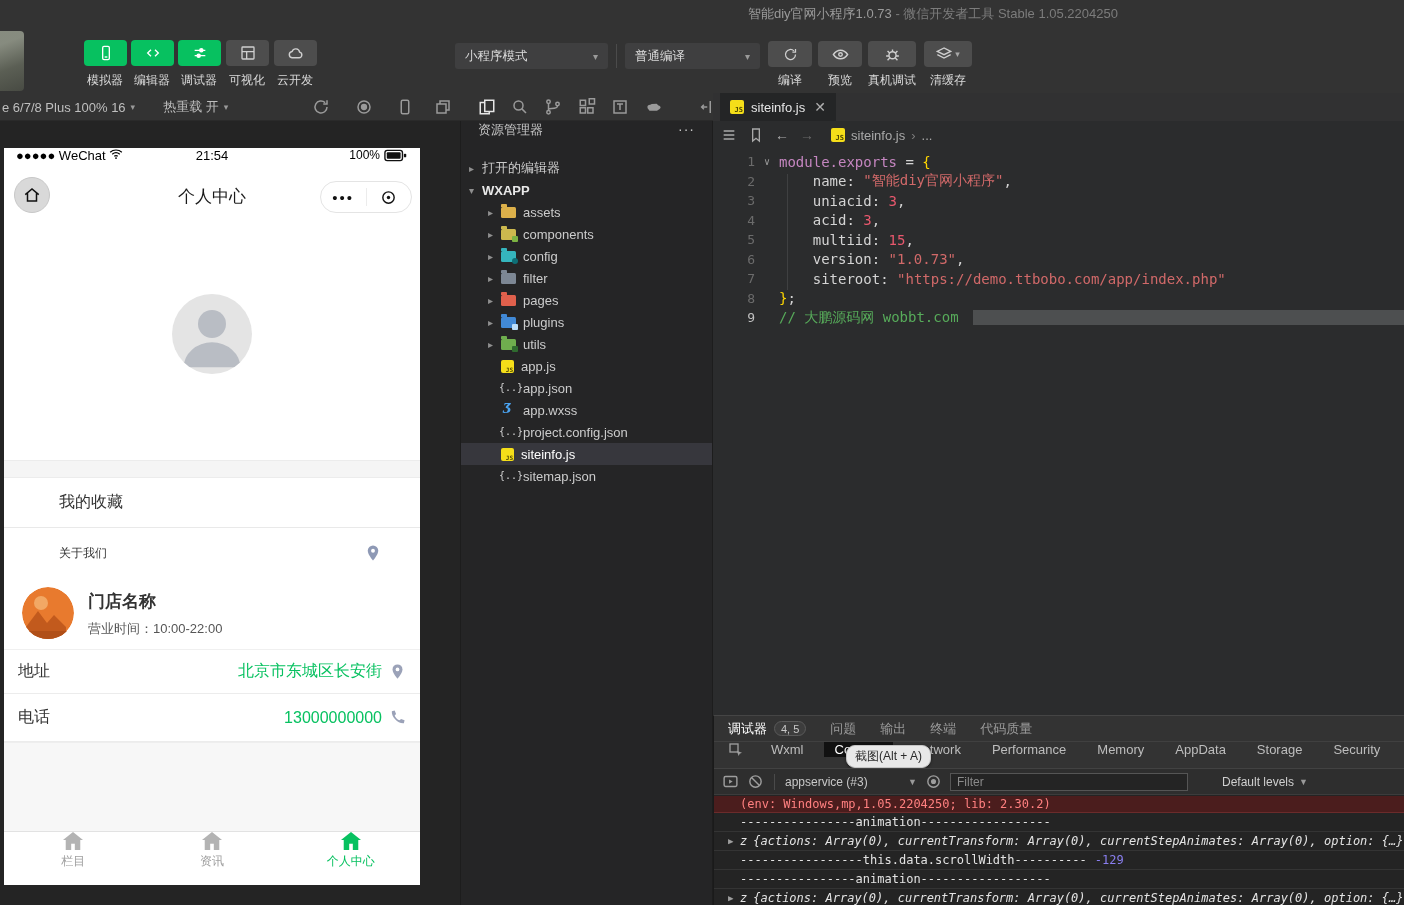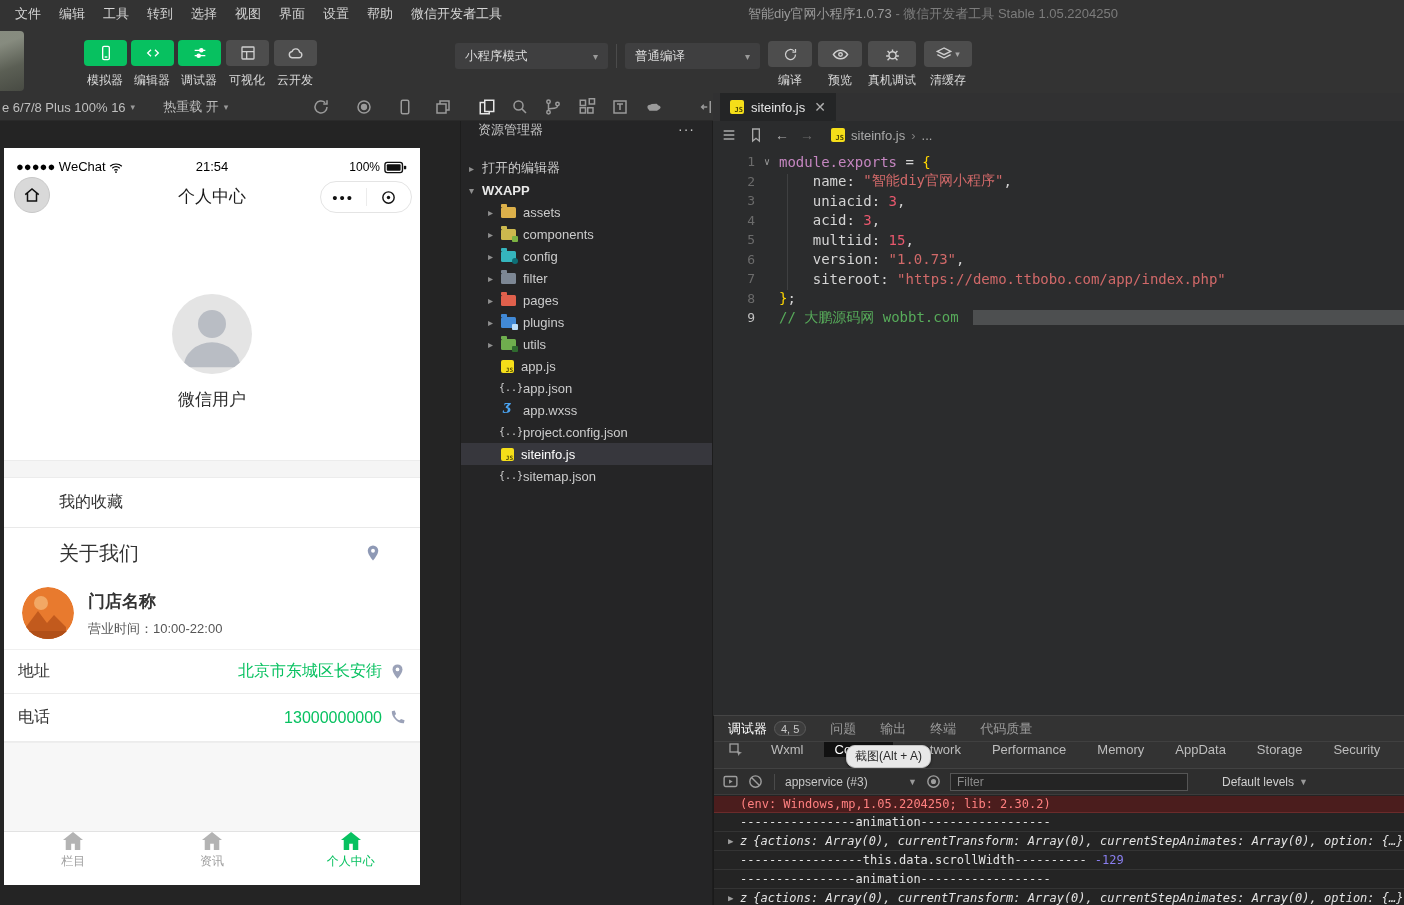--- a/index.html
+++ b/index.html
@@ -34,37 +34,37 @@
   .sb-ic.active{color:#e6e6e6}
   .tabstrip{position:absolute;left:713px;top:93px;width:691px;height:28px;background:#313132;display:flex;align-items:flex-end}
   .etab{margin-left:7px;height:28px;background:#242526;display:flex;align-items:center;gap:7px;padding:0 10px;font-size:13px;color:#e6e6e6;cursor:pointer}
   .jsbadge{width:14px;height:14px;background:#f5de19;border-radius:2px;position:relative;flex:none}
   .jsbadge::after{content:'JS';position:absolute;right:1px;bottom:0;font:bold 7px "DejaVu Sans Mono",monospace;color:#4a4400}
   .tab-x{color:#b0b0b0;font-size:14px;margin-left:2px;cursor:pointer}
 
   
   .lp{position:absolute;left:0;top:121px;width:460px;height:784px;background:#242424}
   .ph{position:absolute;left:4px;top:27px;width:416px;height:737px;background:#fff;overflow:hidden;color:#111}
-  .ph-status{height:26px;position:relative;display:flex;align-items:flex-end;padding:0 12px;font-size:13px;color:#000}
+  .ph-status{height:26px;position:relative;display:flex;align-items:flex-start;padding:0 12px;font-size:13px;color:#000}
   .ph-time{position:absolute;left:0;right:0;text-align:center;font-size:13px}
   .ph-batt{margin-left:auto;display:flex;align-items:center;gap:4px;font-size:12px}
   .batt{width:24px;height:13px}
   .ph-nav{height:46px;position:relative}
   .home-btn{position:absolute;left:10px;top:3px;width:36px;height:36px;border-radius:50%;background:#d9d9d9;border:1px solid #c8c8c8;display:flex;align-items:center;justify-content:center;cursor:pointer}
   .ph-title{text-align:center;line-height:46px;font-size:17px;color:#1a1a1a}
   .capsule{position:absolute;right:8px;top:7px;width:92px;height:32px;border:1px solid #e4e4e4;border-radius:16px;background:#fff;display:flex;align-items:center}
   .cap-dots{flex:1;text-align:center;font-size:15px;letter-spacing:2px;color:#111;cursor:pointer}
   .cap-div{width:1px;height:18px;background:#ececec}
   .cap-target{flex:1;display:flex;justify-content:center;cursor:pointer}
   .profile{height:240px;position:relative;background:#fff}
   .avatar{position:absolute;left:calc(50% - 40px);top:74px;width:80px;height:80px;border-radius:50%;background:#e4e4e4;overflow:hidden}
   .nickname{position:absolute;top:168px;width:100%;text-align:center;font-size:17px;color:#2f2f2f}
   .band1{height:18px;background:#f5f5f5;border-top:1px solid #ececec;border-bottom:1px solid #ececec}
   .fav-row{height:50px;display:flex;align-items:center;padding-left:55px;font-size:16px;color:#333;border-bottom:1px solid #e9e9e9;cursor:pointer}
-  .about-row{height:50px;display:flex;align-items:center;padding:0 38px 0 55px;font-size:20px;color:#333;cursor:pointer}
+  .about-row{height:50px;display:flex;align-items:center;padding:0 38px 0 55px;font-size:12px;color:#333;cursor:pointer}
   .about-row .pin{margin-left:auto;width:18px;height:18px;color:#8e99b5}
   .store{height:72px;position:relative;border-bottom:1px solid #f0f0f0}
   .slogo{position:absolute;left:18px;top:9px;width:52px;height:52px;border-radius:50%;overflow:hidden}
   .sname{position:absolute;left:84px;top:12px;font-size:17px;font-weight:bold;color:#333}
   .shours{position:absolute;left:84px;top:42px;font-size:13px;color:#555}
   .info-row{height:44px;display:flex;align-items:center;padding:0 14px;border-bottom:1px solid #ececec;cursor:pointer}
   .info-row.tel{height:48px}
   .i-label{font-size:16px;color:#333}
   .i-sp{flex:1}
   .i-val{font-size:16px;color:#07c160;margin-right:7px}
@@ -162,42 +162,20 @@
   .c-prefix{margin-right:6px}
   .c-prefix:empty{margin:0}
   .c-value{color:#8a7ff0;margin-left:8px}
 </style>
 </head>
 <body>
 
 <div class="app">
 
   <div class="mb">
-    <div class="mb-items">
-
-        <span class="mb-item">文件</span>
-
-        <span class="mb-item">编辑</span>
-
-        <span class="mb-item">工具</span>
-
-        <span class="mb-item">转到</span>
-
-        <span class="mb-item">选择</span>
-
-        <span class="mb-item">视图</span>
-
-        <span class="mb-item">界面</span>
-
-        <span class="mb-item">设置</span>
-
-        <span class="mb-item">帮助</span>
-
-        <span class="mb-item">微信开发者工具</span>
-      </div>
     <div class="win-title">
       <span>智能diy官网小程序1.0.73</span>
       <span class="dim">- 微信开发者工具 Stable 1.05.2204250</span>
     </div>
   </div>
 
   <div class="tb">
     <div class="side-avatar"></div>
 
     <div class="tbtn green" style="left:84px">
@@ -431,21 +409,20 @@
         </div>
       </div>
 
       <div class="profile">
         <div class="avatar">
           <svg width="80" height="80" viewBox="0 0 24 24">
               <circle cx="12" cy="9" r="4.2" fill="#b9bdc4"></circle>
               <path d="M3.5 22a8.5 7.5 0 0 1 17 0z" fill="#b9bdc4"></path>
             </svg>
         </div>
-        <div class="nickname">微信用户</div>
       </div>
 
       <div class="band1"></div>
 
       <div class="fav-row">
         <span>我的收藏</span>
       </div>
 
       <div class="about-row">
         <span>关于我们</span>

